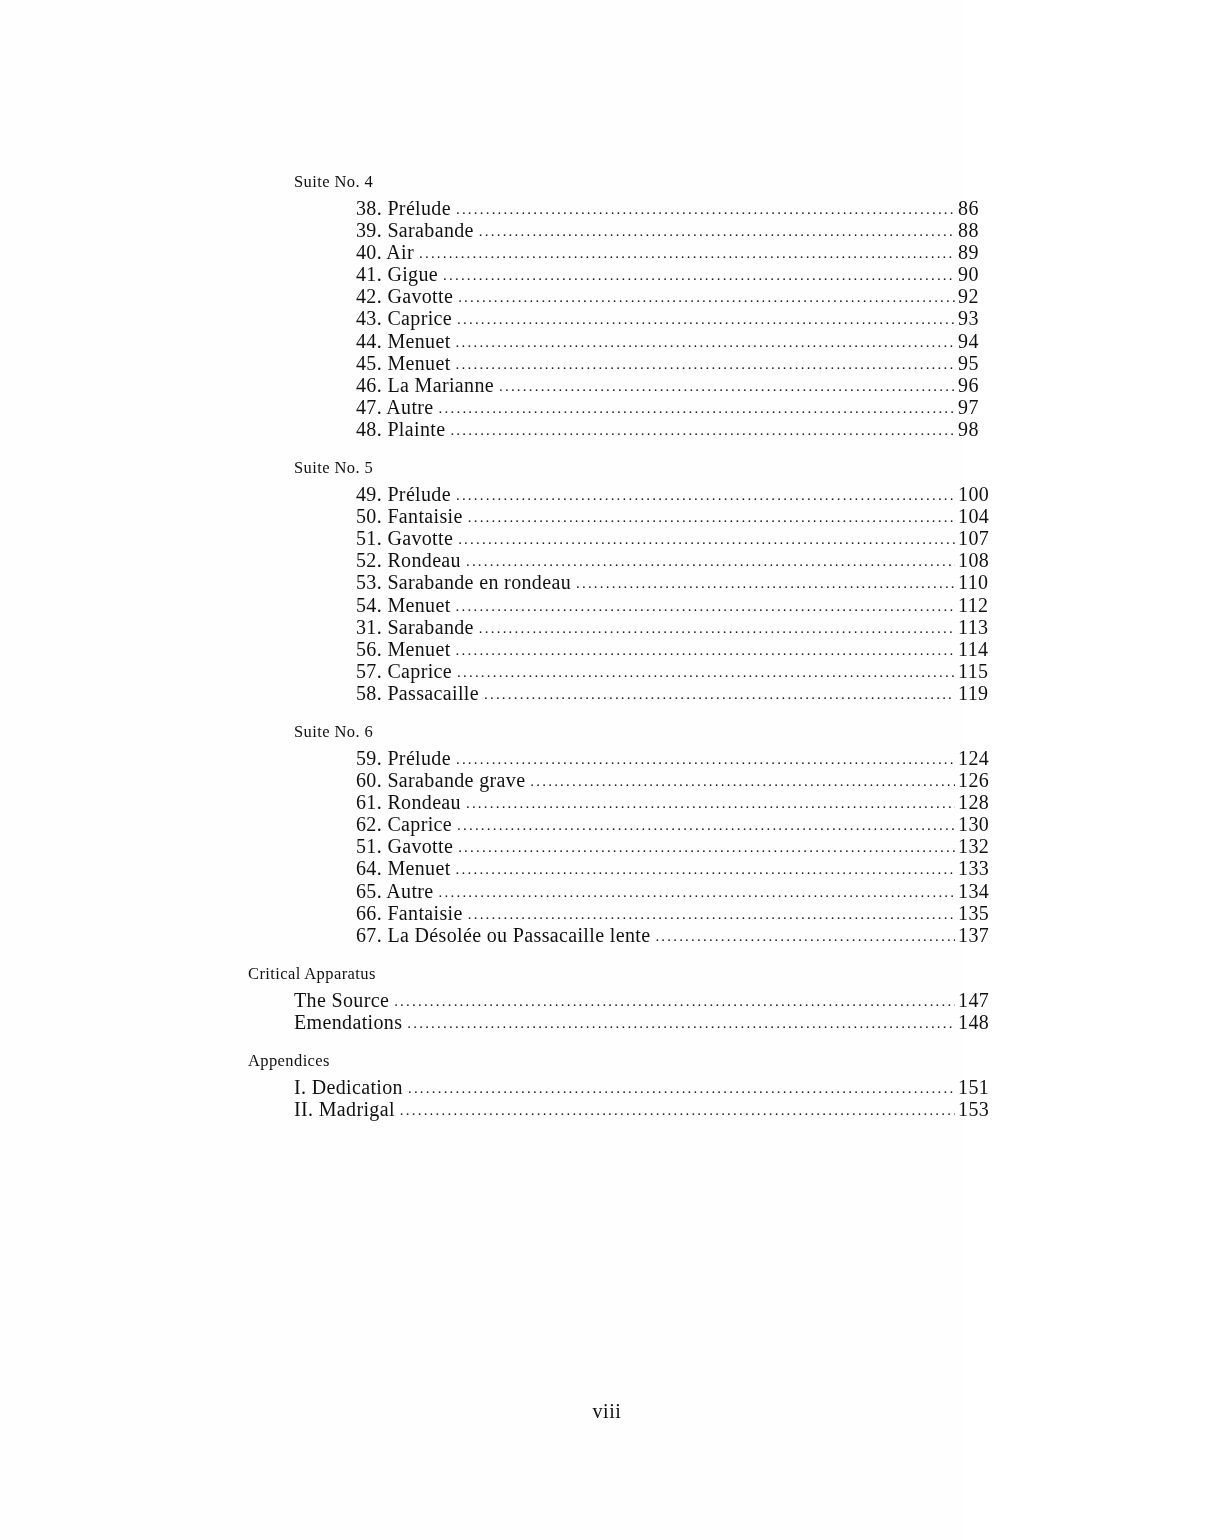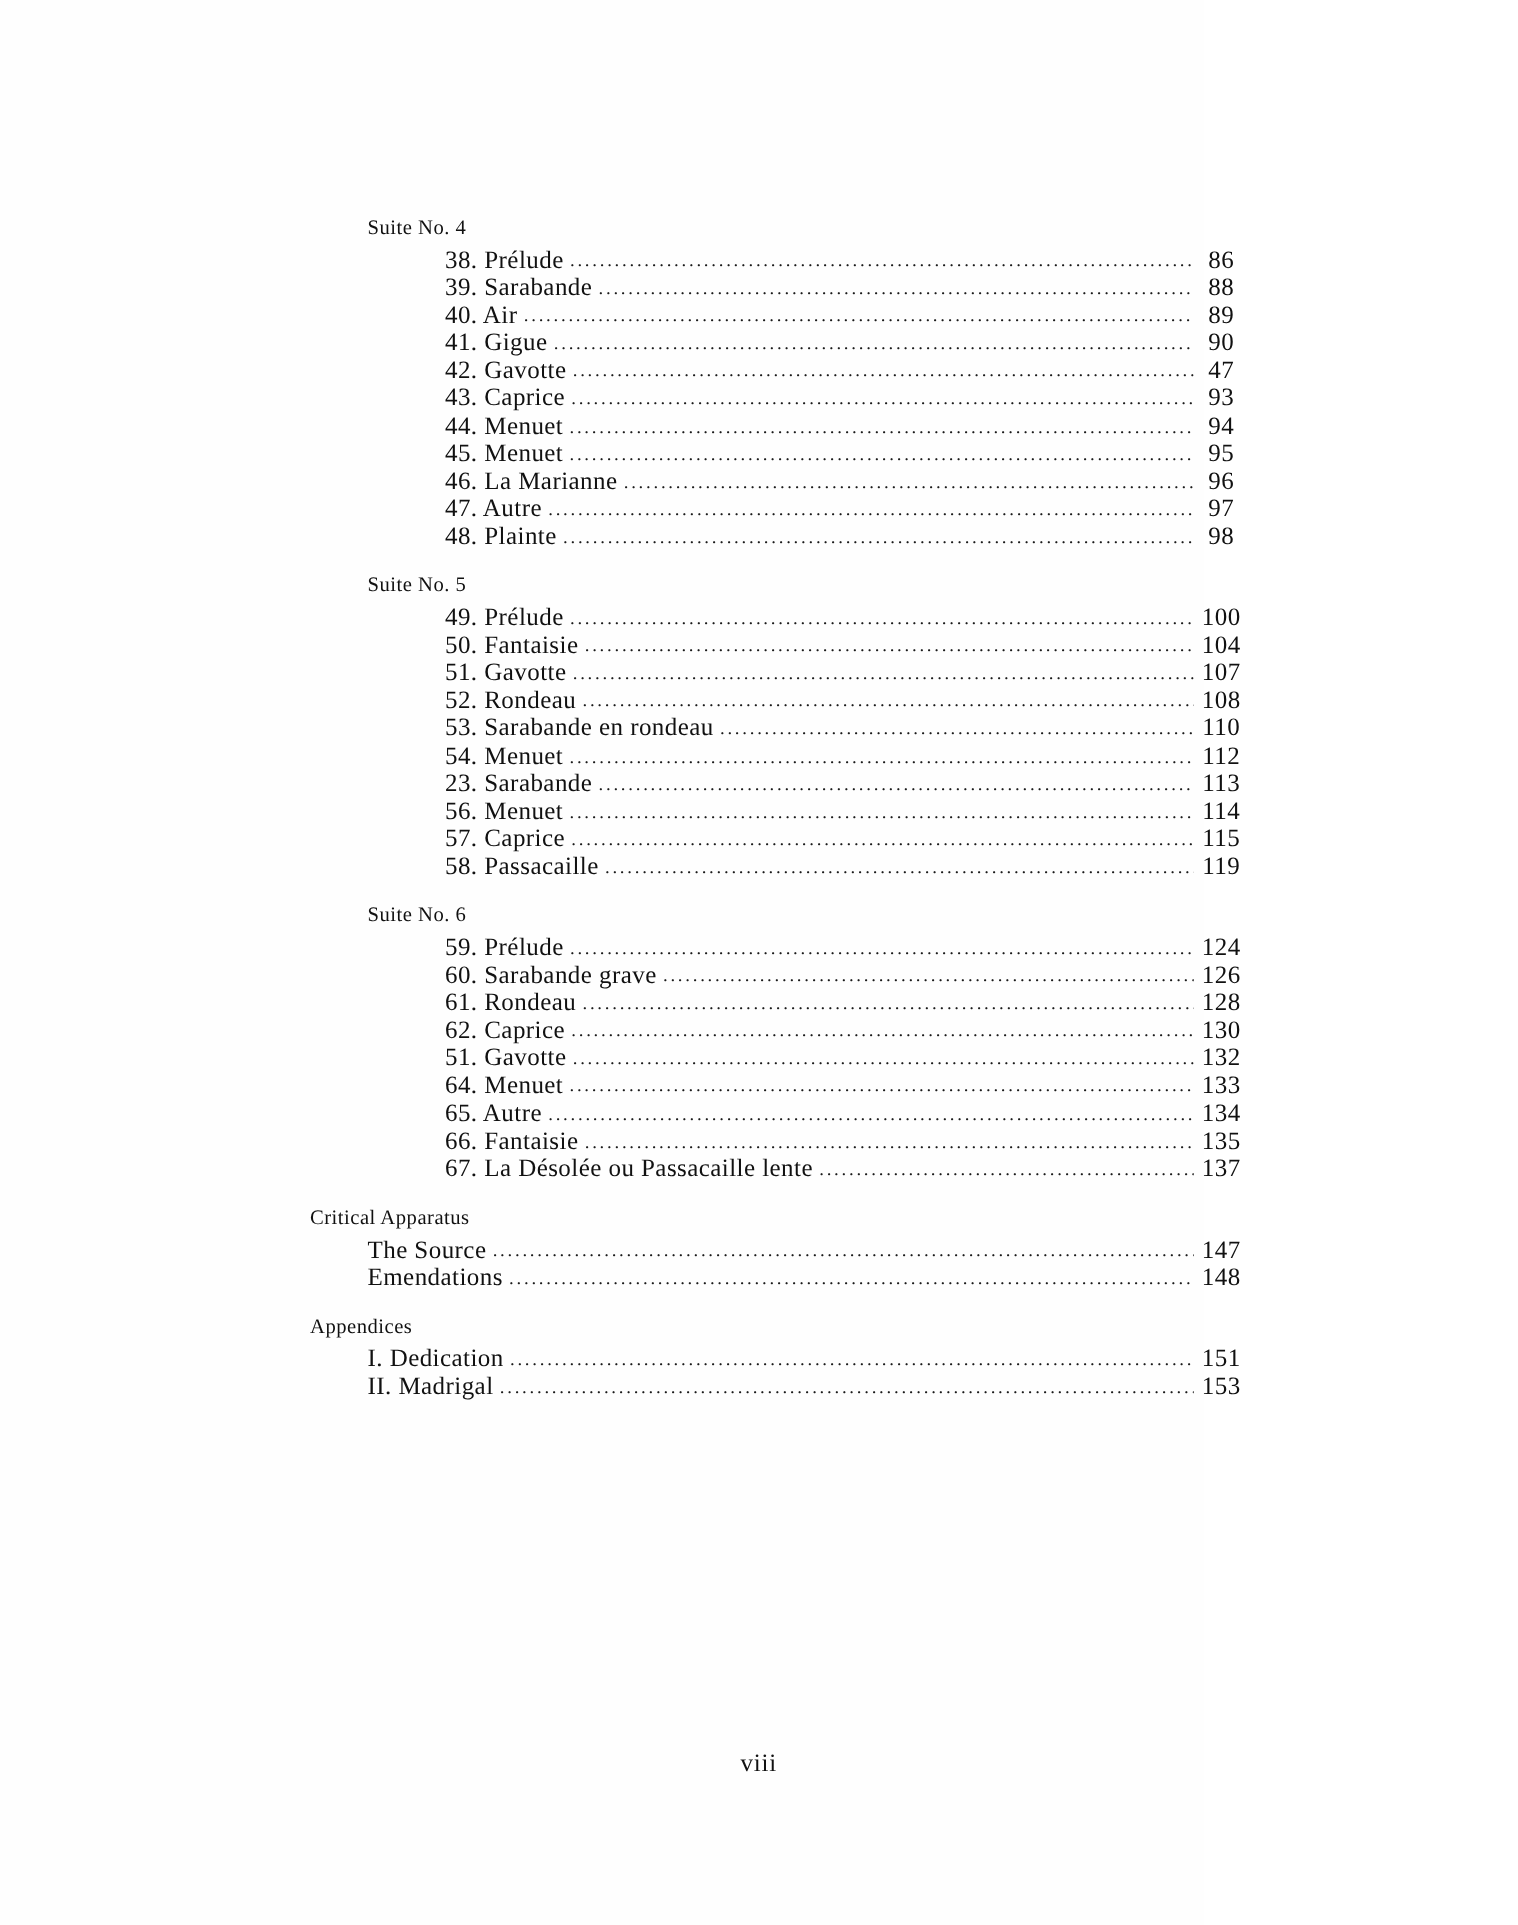--- a/index.html
+++ b/index.html
@@ -65,21 +65,21 @@
     letter-spacing: 2.2px;
     font-size: 15px;
     color: #1a1a1a;
     display: block;
     white-space: nowrap;
     position: relative;
     top: -1px;
   }
   .entry .page-num {
     width: 38px;
-    text-align: center;
+    text-align: left;
     letter-spacing: 0.4px;
     flex: 0 0 auto;
   }
 
   .folio {
     position: absolute;
     top: 1400px;
     left: 0;
     width: 1214px;
     text-align: center;
@@ -110,21 +110,21 @@
           <span class="page-num">89</span>
         </div>
         <div class="entry indent-3">
           <span class="label">41. Gigue</span>
           <span class="leader"></span>
           <span class="page-num">90</span>
         </div>
         <div class="entry indent-3">
           <span class="label">42. Gavotte</span>
           <span class="leader"></span>
-          <span class="page-num">47</span>
+          <span class="page-num">92</span>
         </div>
         <div class="entry indent-3">
           <span class="label">43. Caprice</span>
           <span class="leader"></span>
           <span class="page-num">93</span>
         </div>
         <div class="entry indent-3">
           <span class="label">44. Menuet</span>
           <span class="leader"></span>
           <span class="page-num">94</span>
@@ -176,21 +176,21 @@
           <span class="label">53. Sarabande en rondeau</span>
           <span class="leader"></span>
           <span class="page-num">110</span>
         </div>
         <div class="entry indent-3">
           <span class="label">54. Menuet</span>
           <span class="leader"></span>
           <span class="page-num">112</span>
         </div>
         <div class="entry indent-3">
-          <span class="label">23. Sarabande</span>
+          <span class="label">31. Sarabande</span>
           <span class="leader"></span>
           <span class="page-num">113</span>
         </div>
         <div class="entry indent-3">
           <span class="label">56. Menuet</span>
           <span class="leader"></span>
           <span class="page-num">114</span>
         </div>
         <div class="entry indent-3">
           <span class="label">57. Caprice</span>

